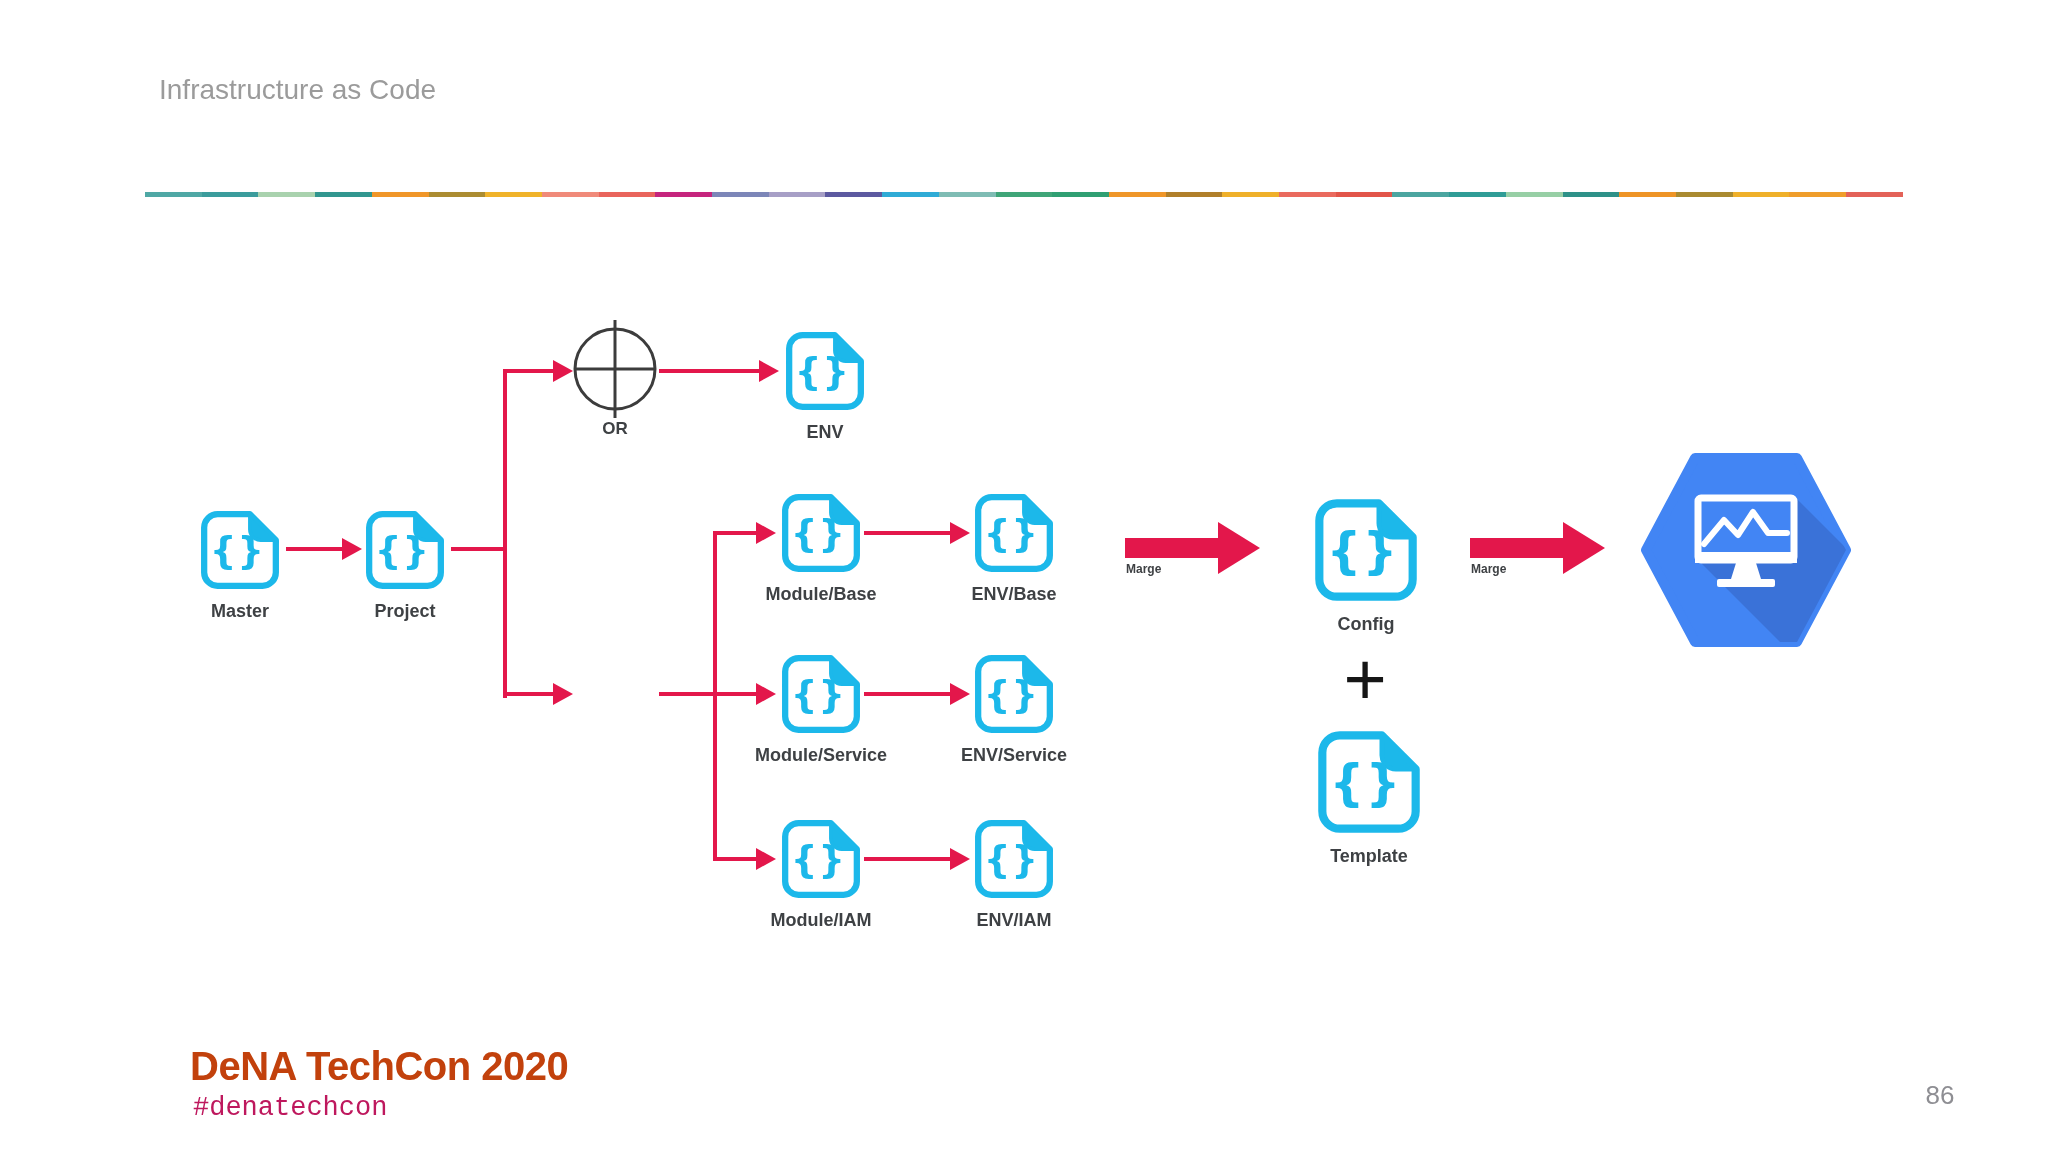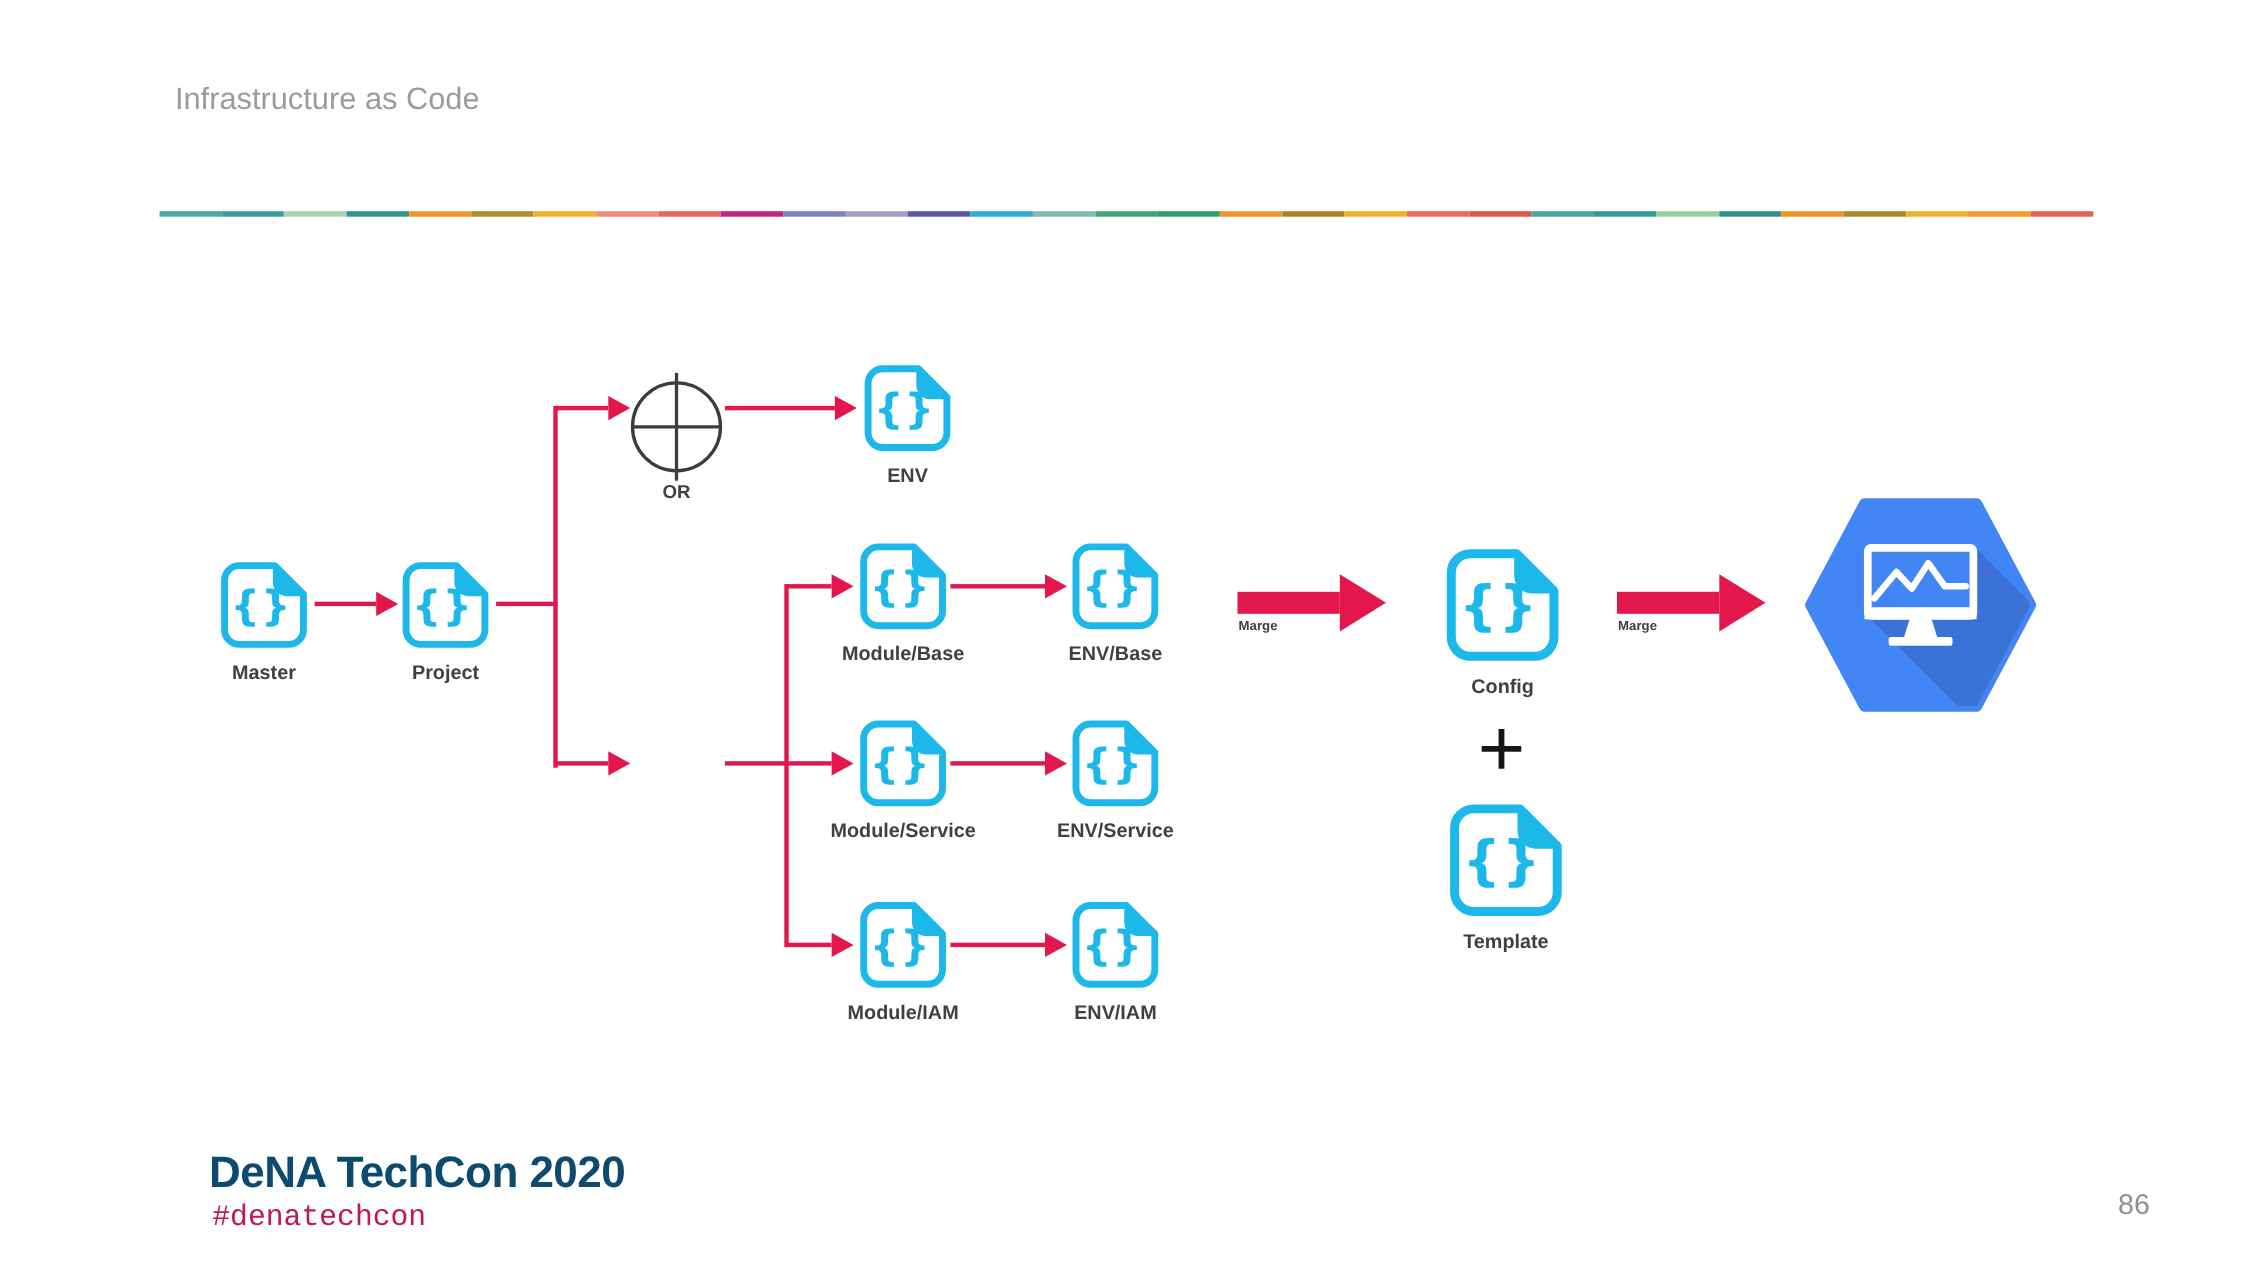--- a/index.html
+++ b/index.html
@@ -41,21 +41,21 @@
   
   .gcp{position:absolute;left:1640px;top:452px;}
   .hex{fill:var(--gcpblue);stroke:var(--gcpblue);stroke-width:10;stroke-linejoin:round;}
   .hexshadow{fill:var(--gcpshadow);}
   .mon{stroke:#ffffff;fill:none;}
 
   
   .logo{position:absolute;left:36px;top:1041px;font-size:41px;line-height:41px;font-weight:800;letter-spacing:-1px;}
   .logo .row{display:block;}
   .logo span{display:inline-block;}
-  .brand{position:absolute;left:190px;top:1044px;font-size:40px;font-weight:bold;color:#0c4a6e;letter-spacing:-.5px;}
+  .brand{position:absolute;left:190px;top:1044px;font-size:40px;font-weight:bold;color:#c2410c;letter-spacing:-.5px;}
   .hashtag{position:absolute;left:193px;top:1093px;font-size:27px;color:#be185d;font-family:Liberation Mono, monospace;}
   .pagenum{position:absolute;left:1900px;top:1080px;width:80px;text-align:center;font-size:26px;color:#8e8e93;}
 </style>
 </head>
 <body>
 
 <div id="slide">
 
   <div class="kicker">Infrastructure as Code</div>
   <div class="divider">
@@ -186,21 +186,21 @@
 
   <div class="node" style="left:1269px;top:726px">
     <svg width="112" height="112" viewBox="0 0 96 96">
       <path class="doc-body" d="M23,8 H59 L88,37 V73 C88,81.3 81.3,88 73,88 H23 C14.7,88 8,81.3 8,73 V23 C8,14.7 14.7,8 23,8 Z"></path>
       <path class="doc-fold" d="M59,8 V25 C59,31.6 64.4,37 71,37 H88 Z"></path>
       <text class="doc-braces" x="45" y="63" text-anchor="middle">{}</text>
     </svg>
     <div class="nlabel">Template</div>
   </div>
 
-  <div class="gate" style="left:555px;top:345px">
+  <div class="gate" style="left:555px;top:326px">
     <svg width="86" height="86" viewBox="0 0 86 86">
       <circle class="gate-circle" cx="43" cy="43" r="40"></circle>
       <line class="gate-line" x1="43" y1="-6" x2="43" y2="92"></line>
       <line class="gate-line" x1="3" y1="43" x2="83" y2="43"></line>
     </svg>
     <div class="glabel">OR</div>
   </div>
 
 
   <div class="hl" style="left:286px;top:547px;width:56px"></div>

